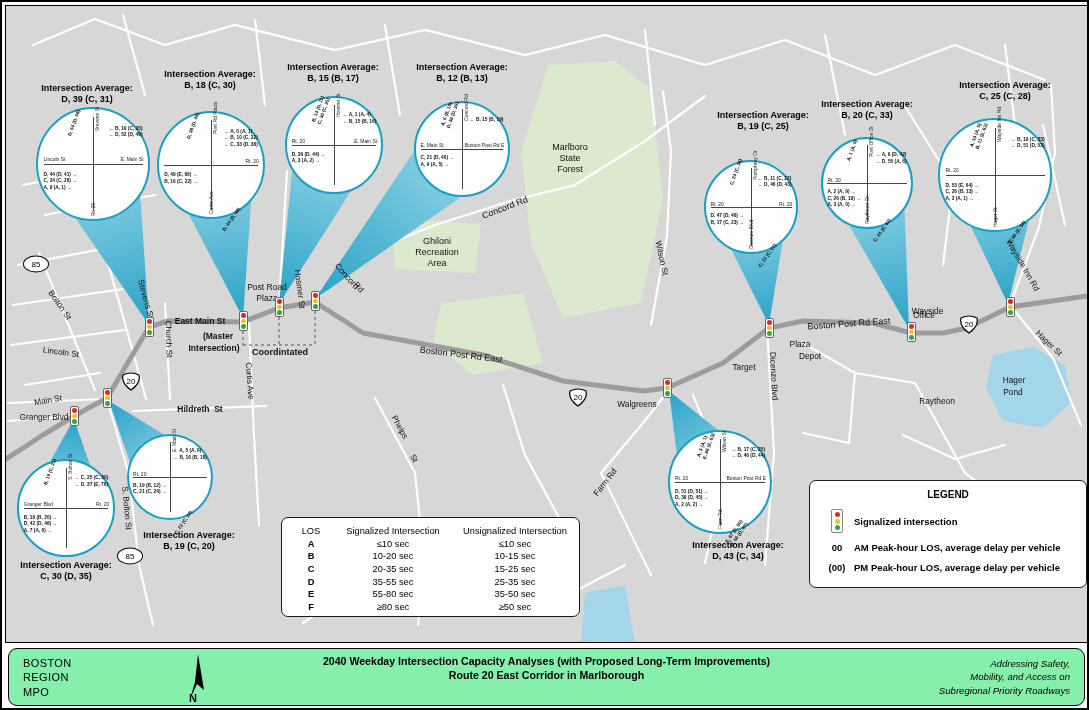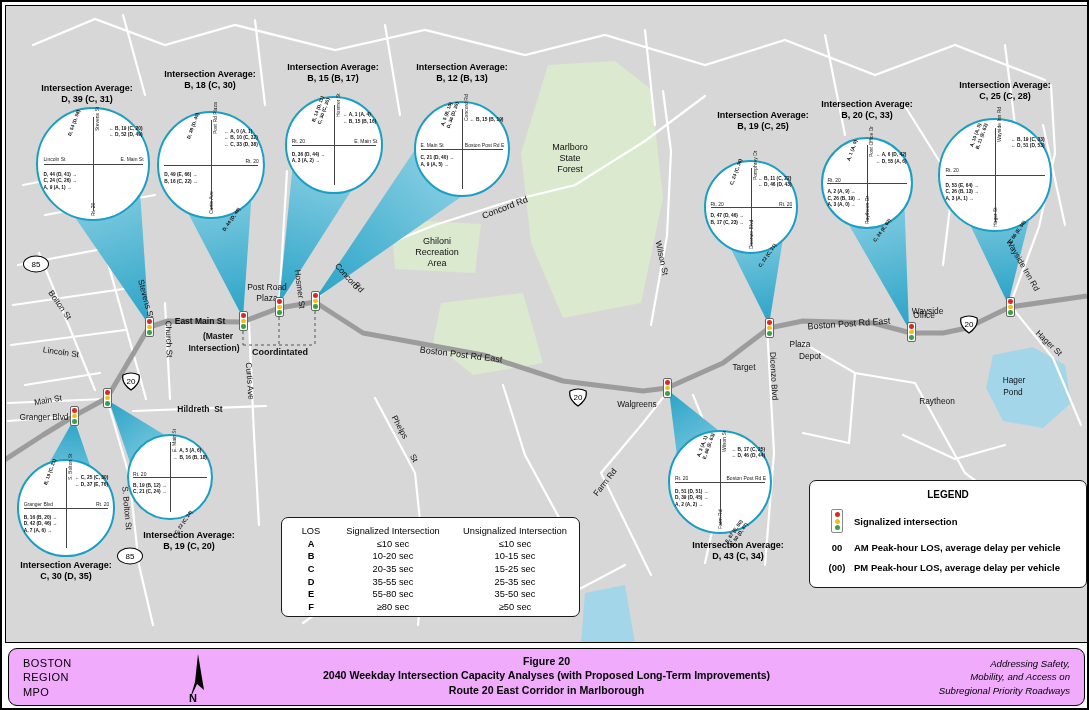--- a/index.html
+++ b/index.html
@@ -38,21 +38,21 @@
   .los-head{font-weight:400;}
   .los-head .los-c1{font-weight:400;}
   #legend-title{font-weight:700;font-size:10px;text-align:center;margin-top:8px;}
   .lg-row{display:flex;align-items:center;margin:9px 0 0 14px;}
   .lg-sym{width:26px;text-align:center;font-weight:700;font-size:9.5px;flex:none;}
   .lg-label{font-weight:700;font-size:9.5px;color:#000;margin-left:4px;}
   .lg-signal{position:relative;width:10px;height:22px;background:#fff;border:1px solid #888;border-radius:2px;margin:0 auto;
              display:flex;flex-direction:column;align-items:center;justify-content:space-evenly;}
   .lg-signal i{display:block;width:5px;height:5px;border-radius:50%;}
   #notes{position:absolute;font-size:9.5px;font-weight:700;color:#000;line-height:1.45;}
-  #footer{position:absolute;left:6px;top:646px;width:1077px;height:58px;background:#f0abfc;border:1.5px solid #000;border-radius:9px;box-sizing:border-box;}
+  #footer{position:absolute;left:6px;top:646px;width:1077px;height:58px;background:#86efac;border:1.5px solid #000;border-radius:9px;box-sizing:border-box;}
   #org{position:absolute;left:14px;top:7px;font-size:11px;color:#000;line-height:1.3;letter-spacing:.4px;}
   #north{position:absolute;left:168px;top:3px;}
   #fig-title{position:absolute;left:50%;top:5px;transform:translateX(-50%);text-align:center;font-weight:700;font-size:10.6px;line-height:1.35;white-space:nowrap;color:#000;}
   #tagline{position:absolute;right:14px;top:8px;text-align:right;font-style:italic;font-size:9.6px;line-height:1.4;color:#000;}
 </style>
 </head>
 <body>
 
 <div id="stage">
 
@@ -509,21 +509,20 @@
     <div id="org">
       <div>BOSTON</div>
       <div>REGION</div>
       <div>MPO</div>
     </div>
     <svg id="north" width="42" height="52" viewBox="0 0 42 52">
       <path d="M21,2 L27,38 L20,32 L13,47 L18,30 Z" fill="#000"></path>
       <text x="12" y="50" font-size="11" font-weight="bold" font-family="Liberation Sans, sans-serif">N</text>
     </svg>
     <div id="fig-title">
-      <div>Figure 20</div>
       <div>2040 Weekday Intersection Capacity Analyses (with Proposed Long-Term Improvements)</div>
       <div>Route 20 East Corridor in Marlborough</div>
     </div>
     <div id="tagline">
       <div>Addressing Safety,</div>
       <div>Mobility, and Access on</div>
       <div>Subregional Priority Roadways</div>
     </div>
   </div>
 </div>

